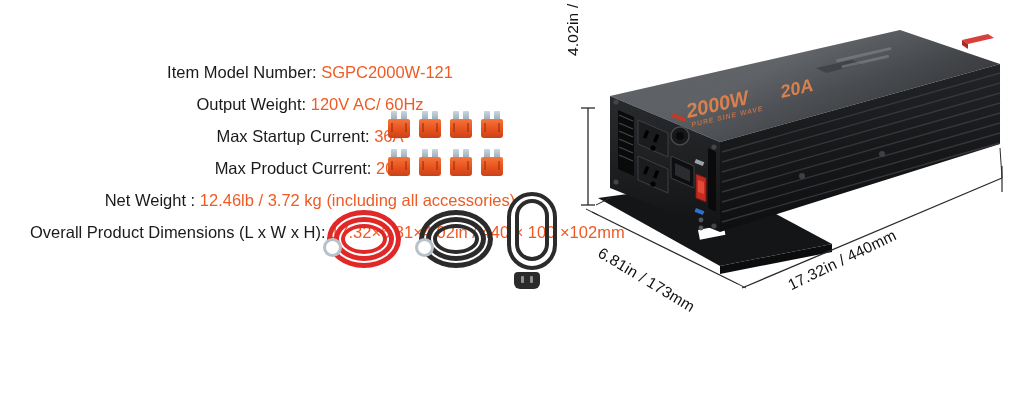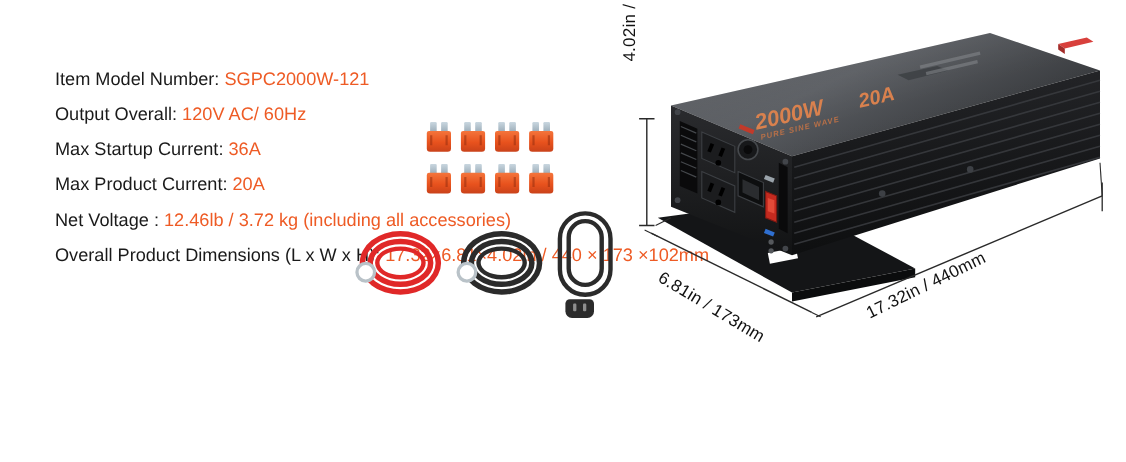--- a/index.html
+++ b/index.html
@@ -11,23 +11,24 @@
     width: 1024px;
     height: 420px;
     position: relative;
     overflow: hidden;
     font-family: "Liberation Sans", sans-serif;
   }
 
   
   #spec-list {
     position: absolute;
-    left: 50px;
+    left: 30px;
     top: 56px;
     width: 560px;
+    text-align: center;
   }
   .spec-row {
     height: 32px;
     line-height: 32px;
     white-space: nowrap;
     font-size: 16.5px;
     color: #1a1a1a;
   }
   .spec-label { color: #1a1a1a; }
   .spec-value { color: #ee5b25; }
@@ -196,33 +197,33 @@
   }
 </style>
 </head>
 <body>
 
 <div id="spec-list">
   <div class="spec-row">
     <span class="spec-label">Item Model Number: </span><span class="spec-value">SGPC2000W-121</span>
   </div>
   <div class="spec-row">
-    <span class="spec-label">Output Overall: </span><span class="spec-value">120V AC/ 60Hz</span>
+    <span class="spec-label">Output Weight: </span><span class="spec-value">120V AC/ 60Hz</span>
   </div>
   <div class="spec-row">
     <span class="spec-label">Max Startup Current: </span><span class="spec-value">36A</span>
   </div>
   <div class="spec-row">
     <span class="spec-label">Max Product Current: </span><span class="spec-value">20A</span>
   </div>
   <div class="spec-row">
-    <span class="spec-label">Net Voltage : </span><span class="spec-value">12.46lb / 3.72 kg (including all accessories)</span>
-  </div>
-  <div class="spec-row">
-    <span class="spec-label">Overall Product Dimensions (L x W x H): </span><span class="spec-value">17.32×6.81×4.02in / 440 × 173 ×102mm</span>
+    <span class="spec-label">Net Weight : </span><span class="spec-value">12.46lb / 3.72 kg (including all accessories)</span>
+  </div>
+  <div class="spec-row">
+    <span class="spec-label">Overall Product Dimensions (L x W x H): </span><span class="spec-value">17.32×6.81×4.02in / 440 × 100 ×102mm</span>
   </div>
 </div>
 
 <div id="accessories">
 
   <div id="fuse-group">
     <div class="fuse">
         <span class="fuse-prong l"></span>
         <span class="fuse-prong r"></span>
         <span class="fuse-body"></span>

